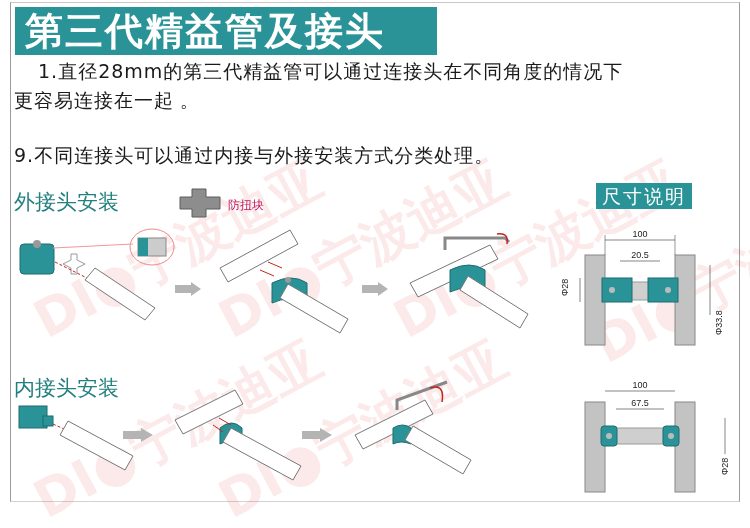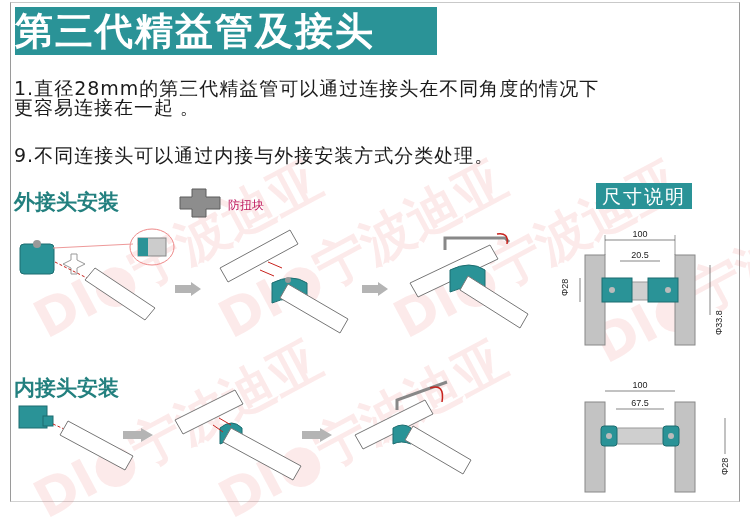--- a/index.html
+++ b/index.html
@@ -3,23 +3,23 @@
 <meta charset="utf-8">
 <style>
   html, body { margin:0; padding:0; background:#ffffff; }
   body { width:750px; height:528px; position:relative; overflow:hidden;
          font-family:"DejaVu Sans", sans-serif; }
   .frame { position:absolute; left:10px; top:2px; width:730px; height:500px;
            border-left:1px solid #9a9a9a; border-top:1px solid #c9c9c9;
            border-right:1px solid #9a9a9a; border-bottom:1px solid #d2d2d2; box-sizing:border-box; }
   .title-box { position:absolute; left:15px; top:7px; width:422px; height:48px;
                background:#2a9397; color:#fff; font-weight:bold; font-size:38px;
-               line-height:48px; letter-spacing:2px; box-sizing:border-box; }
+               line-height:48px; letter-spacing:2px; padding-left:10px; box-sizing:border-box; }
   .desc { position:absolute; left:14px; font-size:19px; color:#1a1a1a; letter-spacing:1px; white-space:nowrap; }
-  .sec-title { position:absolute; left:14px; font-size:21px; font-weight:bold; color:#23807f; }
+  .sec-title { position:absolute; left:14px; font-size:21px; font-weight:normal; color:#23807f; }
   .dim-title { position:absolute; left:596px; top:183px; width:96px; height:26px; background:#2a9397;
                color:#ffffff; font-size:19px; line-height:26px; text-align:center; letter-spacing:2px; }
   .label-small { position:absolute; font-size:12px; color:#be185d; }
   .wm { position:absolute; color:rgba(235,90,90,0.13); font-size:52px; font-weight:bold;
         transform:rotate(-28deg); white-space:nowrap; pointer-events:none; }
   svg { position:absolute; overflow:visible; }
   .dimtxt { font-family:"Liberation Sans", sans-serif; font-size:9px; fill:#222; }
 </style>
 </head>
 <body>
@@ -28,22 +28,22 @@
 
 <div class="wm" style="left:20px;top:215px;">DI●<span>宁波迪亚</span></div>
 <div class="wm" style="left:205px;top:215px;">DI●<span>宁波迪亚</span></div>
 <div class="wm" style="left:380px;top:215px;">DI●<span>宁波迪亚</span></div>
 <div class="wm" style="left:20px;top:395px;">DI●<span>宁波迪亚</span></div>
 <div class="wm" style="left:205px;top:395px;">DI●<span>宁波迪亚</span></div>
 <div class="wm" style="left:580px;top:240px;">DI●<span>宁波迪亚</span></div>
 
 <div class="title-box">第三代精益管及接头</div>
 
-<div class="desc" style="top:76px;">1.直径28mm的第三代精益管可以通过连接头在不同角度的情况下</div>
-<div class="desc" style="top:95px;font-family:Liberation Serif, serif;">更容易连接在一起 。</div>
+<div class="desc" style="top:59px;margin-left:24px;">1.直径28mm的第三代精益管可以通过连接头在不同角度的情况下</div>
+<div class="desc" style="top:88px;font-family:Liberation Serif, serif;">更容易连接在一起 。</div>
 <div class="desc" style="top:143px;">9.不同连接头可以通过内接与外接安装方式分类处理。</div>
 
 <div class="sec-title" style="top:188px;">外接头安装</div>
 
 <svg style="left:178px;top:187px;" width="44" height="32">
   <path d="M14 2 h14 v8 h14 v12 h-14 v8 h-14 v-8 h-12 v-12 h12z" fill="#8d8d8d" stroke="#5d5d5d"></path>
 </svg>
 <div class="label-small" style="left:228px;top:197px;">防扭块</div>
 
 <svg style="left:15px;top:228px;" width="160" height="110">

